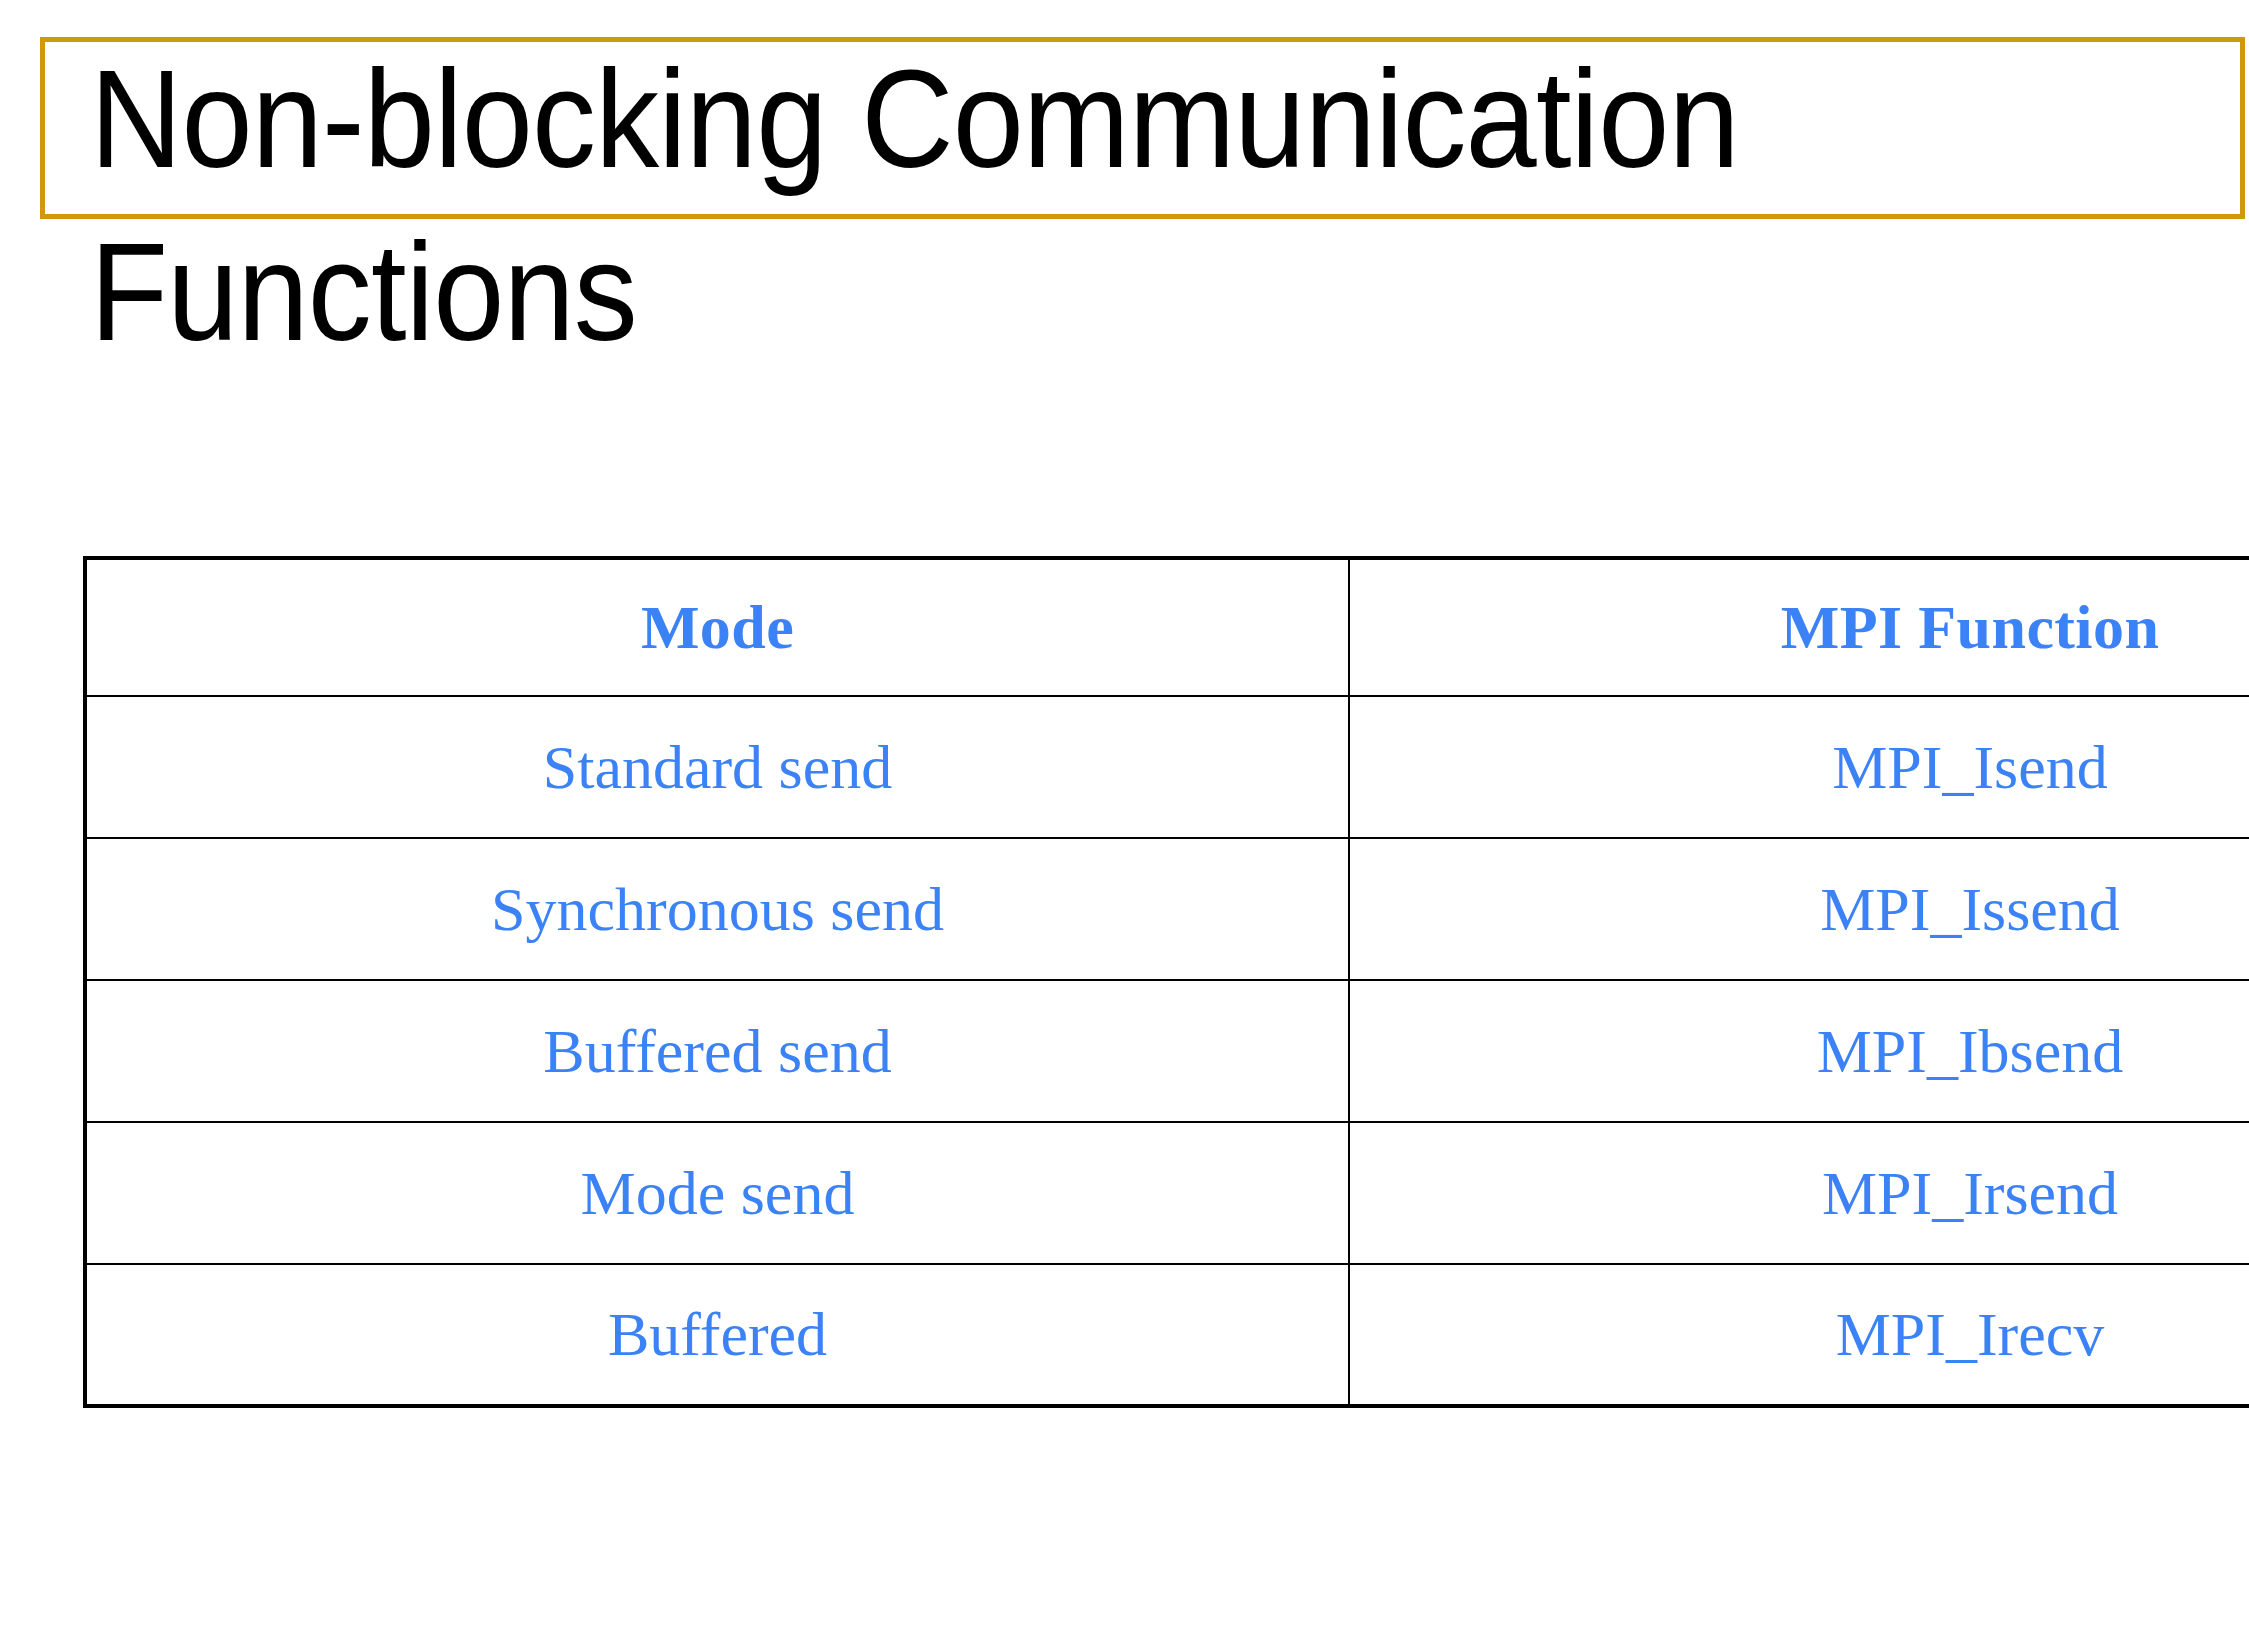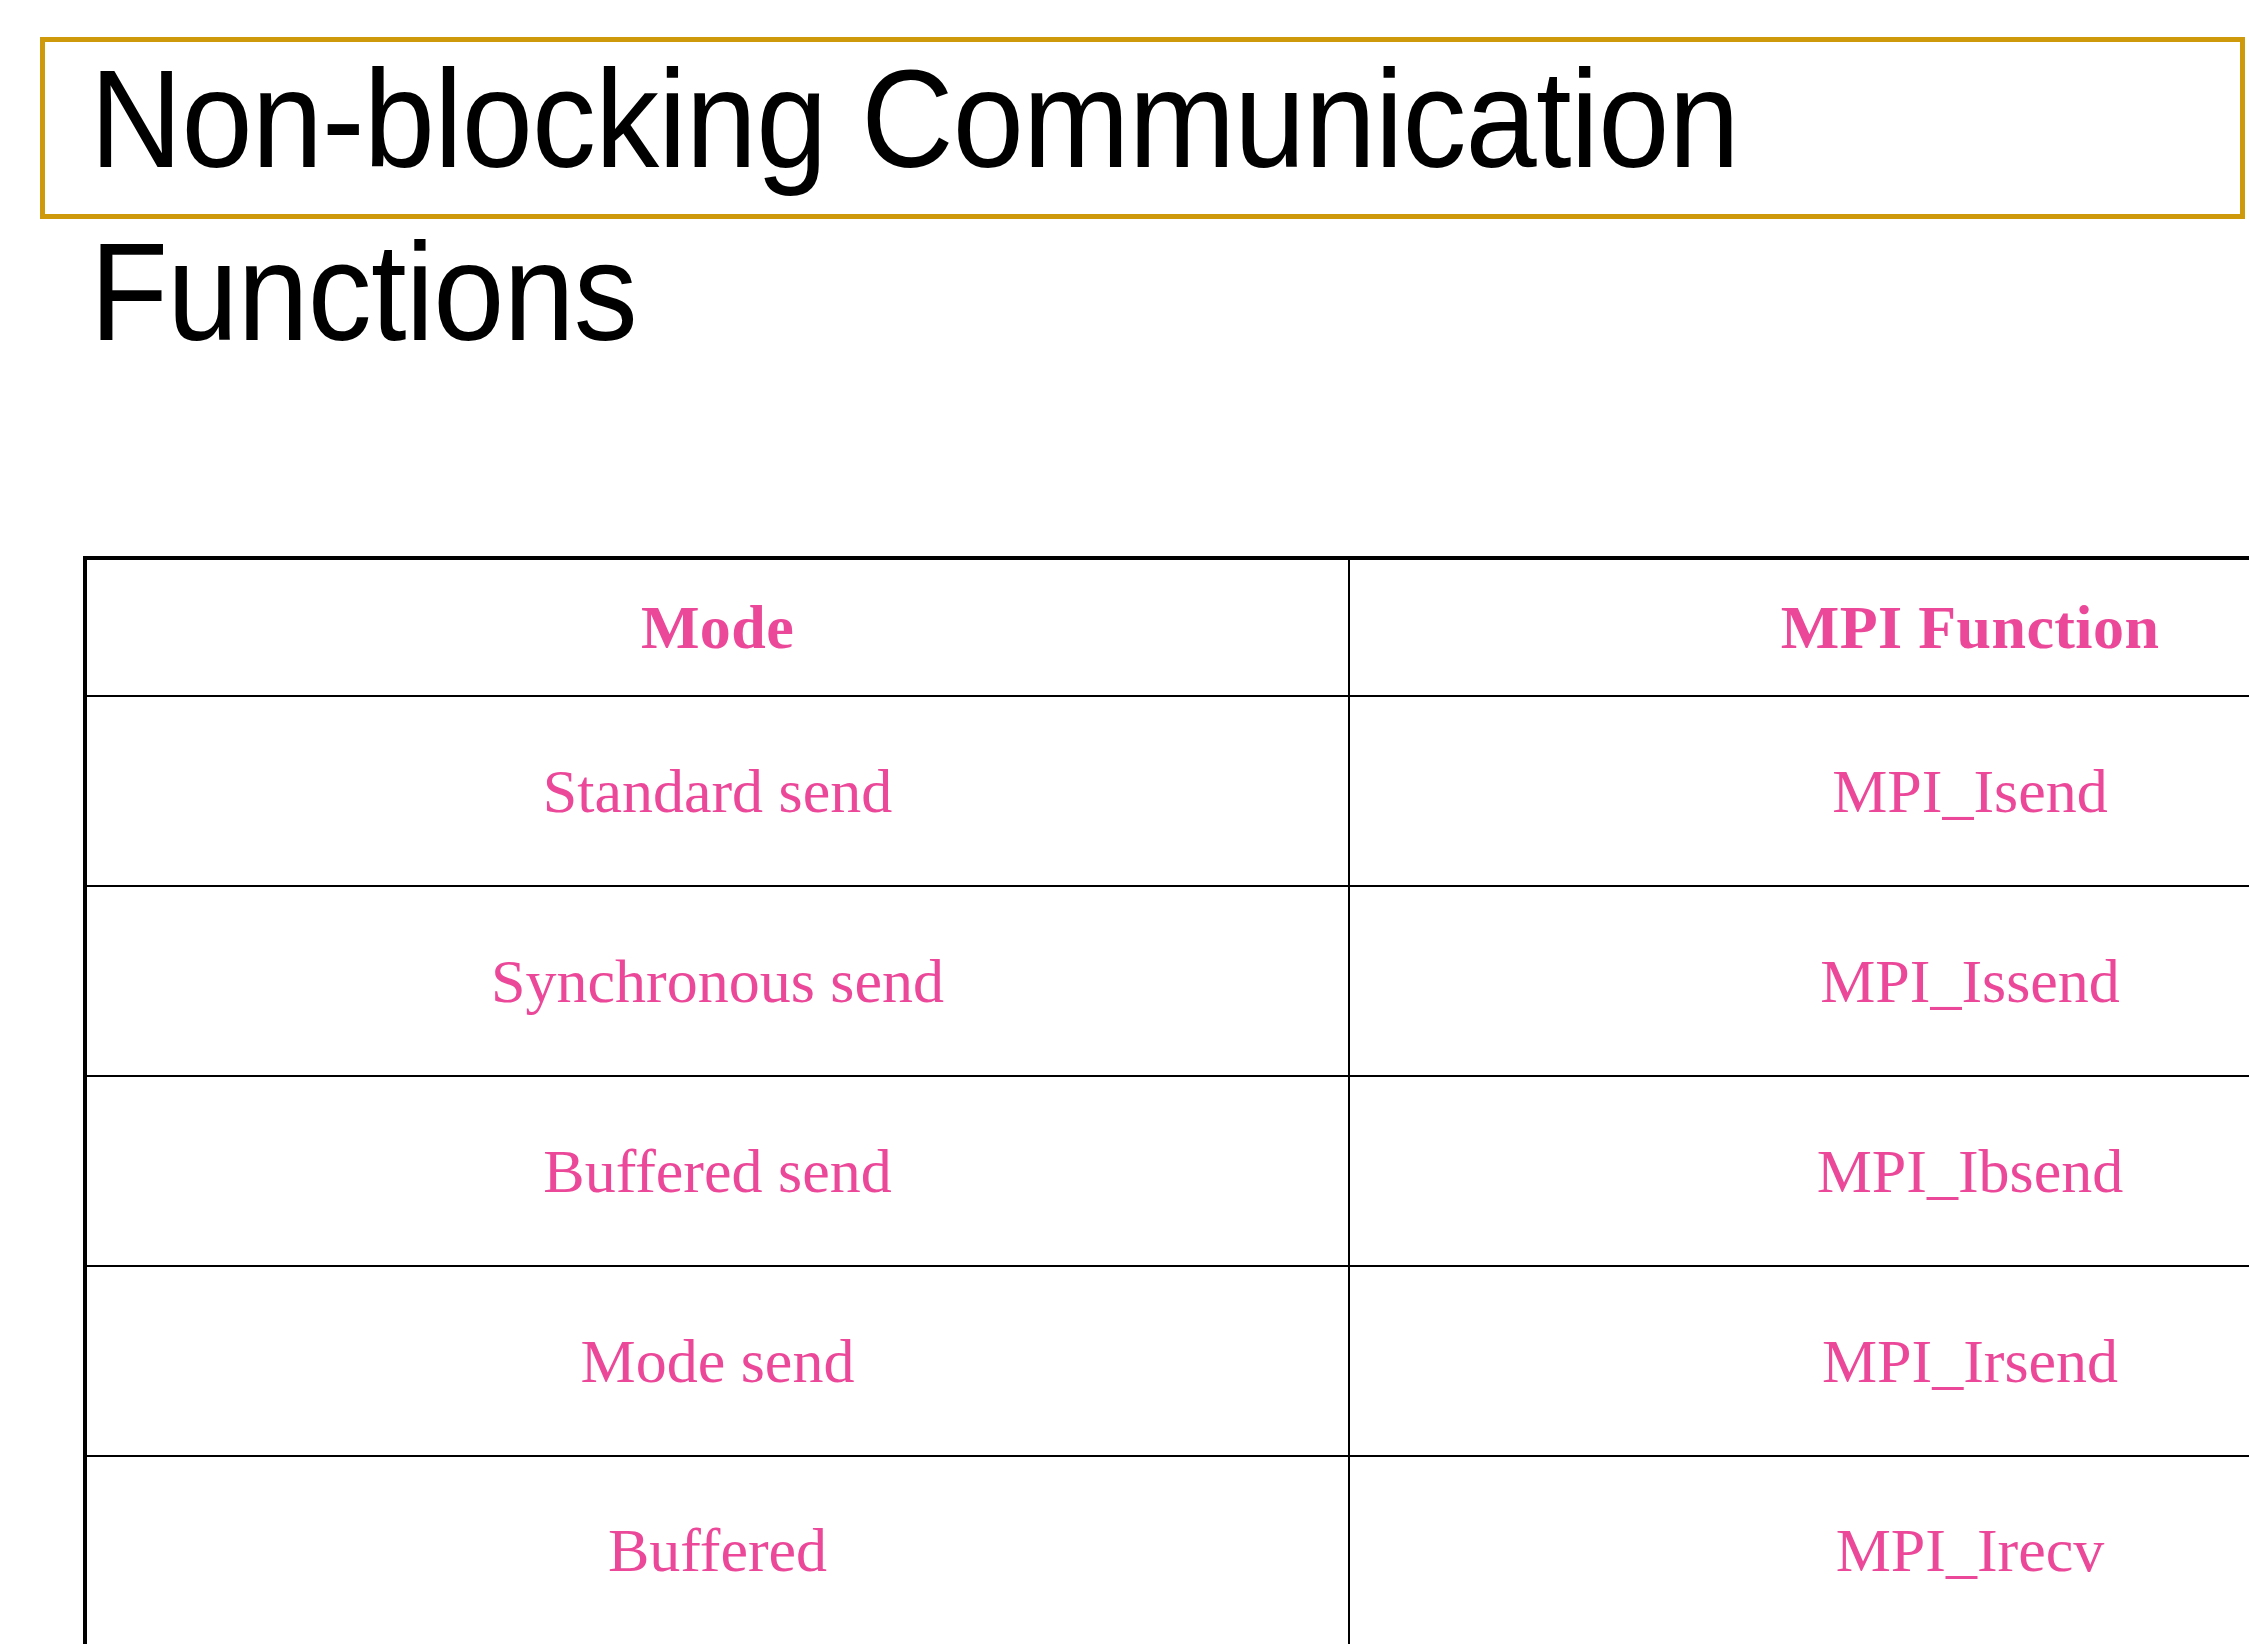--- a/index.html
+++ b/index.html
@@ -66,33 +66,33 @@
   }
 
   #mpi-table col.col-mode { width: 1264px; }
   #mpi-table col.col-func { width: 1243px; }
 
   #mpi-table th,
   #mpi-table td {
     border: 2.2px solid #000000;
     text-align: center;
     vertical-align: middle;
-    color: #ec4899;
+    color: #3b82f6;
     padding: 0;
   }
 
   #mpi-table thead th {
     height: 138px;
     font-size: 62px;
     font-weight: bold;
     letter-spacing: 0.4px;
   }
 
   #mpi-table tbody td {
-    height: 190px;
+    height: 142px;
     font-size: 62px;
     font-weight: normal;
   }
 
   
   #mpi-table { outline: 0; }
   #mpi-table tr:first-child th { border-top-width: 4.5px; }
   #mpi-table tr:last-child td { border-bottom-width: 4.5px; }
   #mpi-table th:first-child,
   #mpi-table td:first-child { border-left-width: 4px; }

